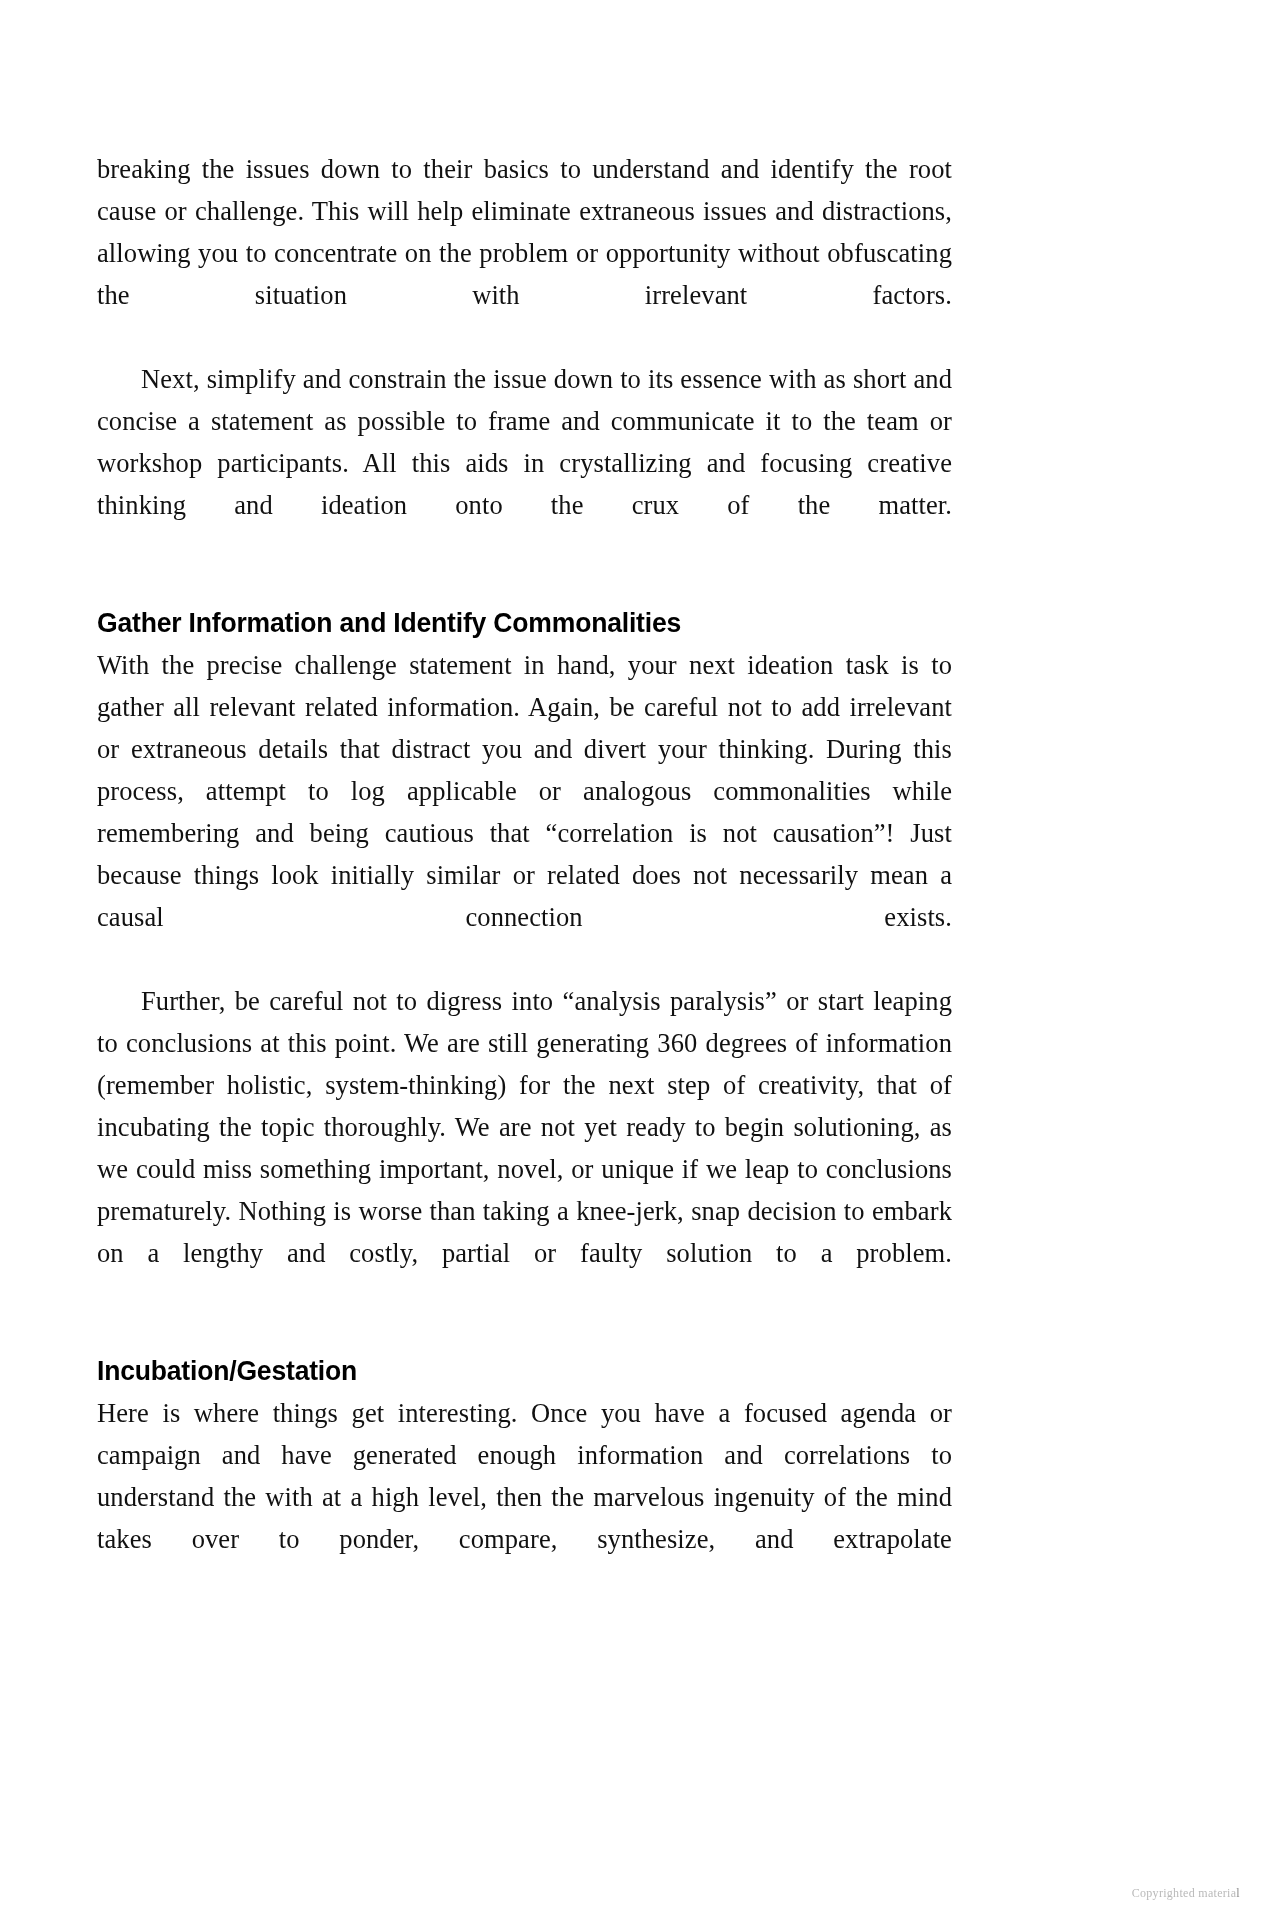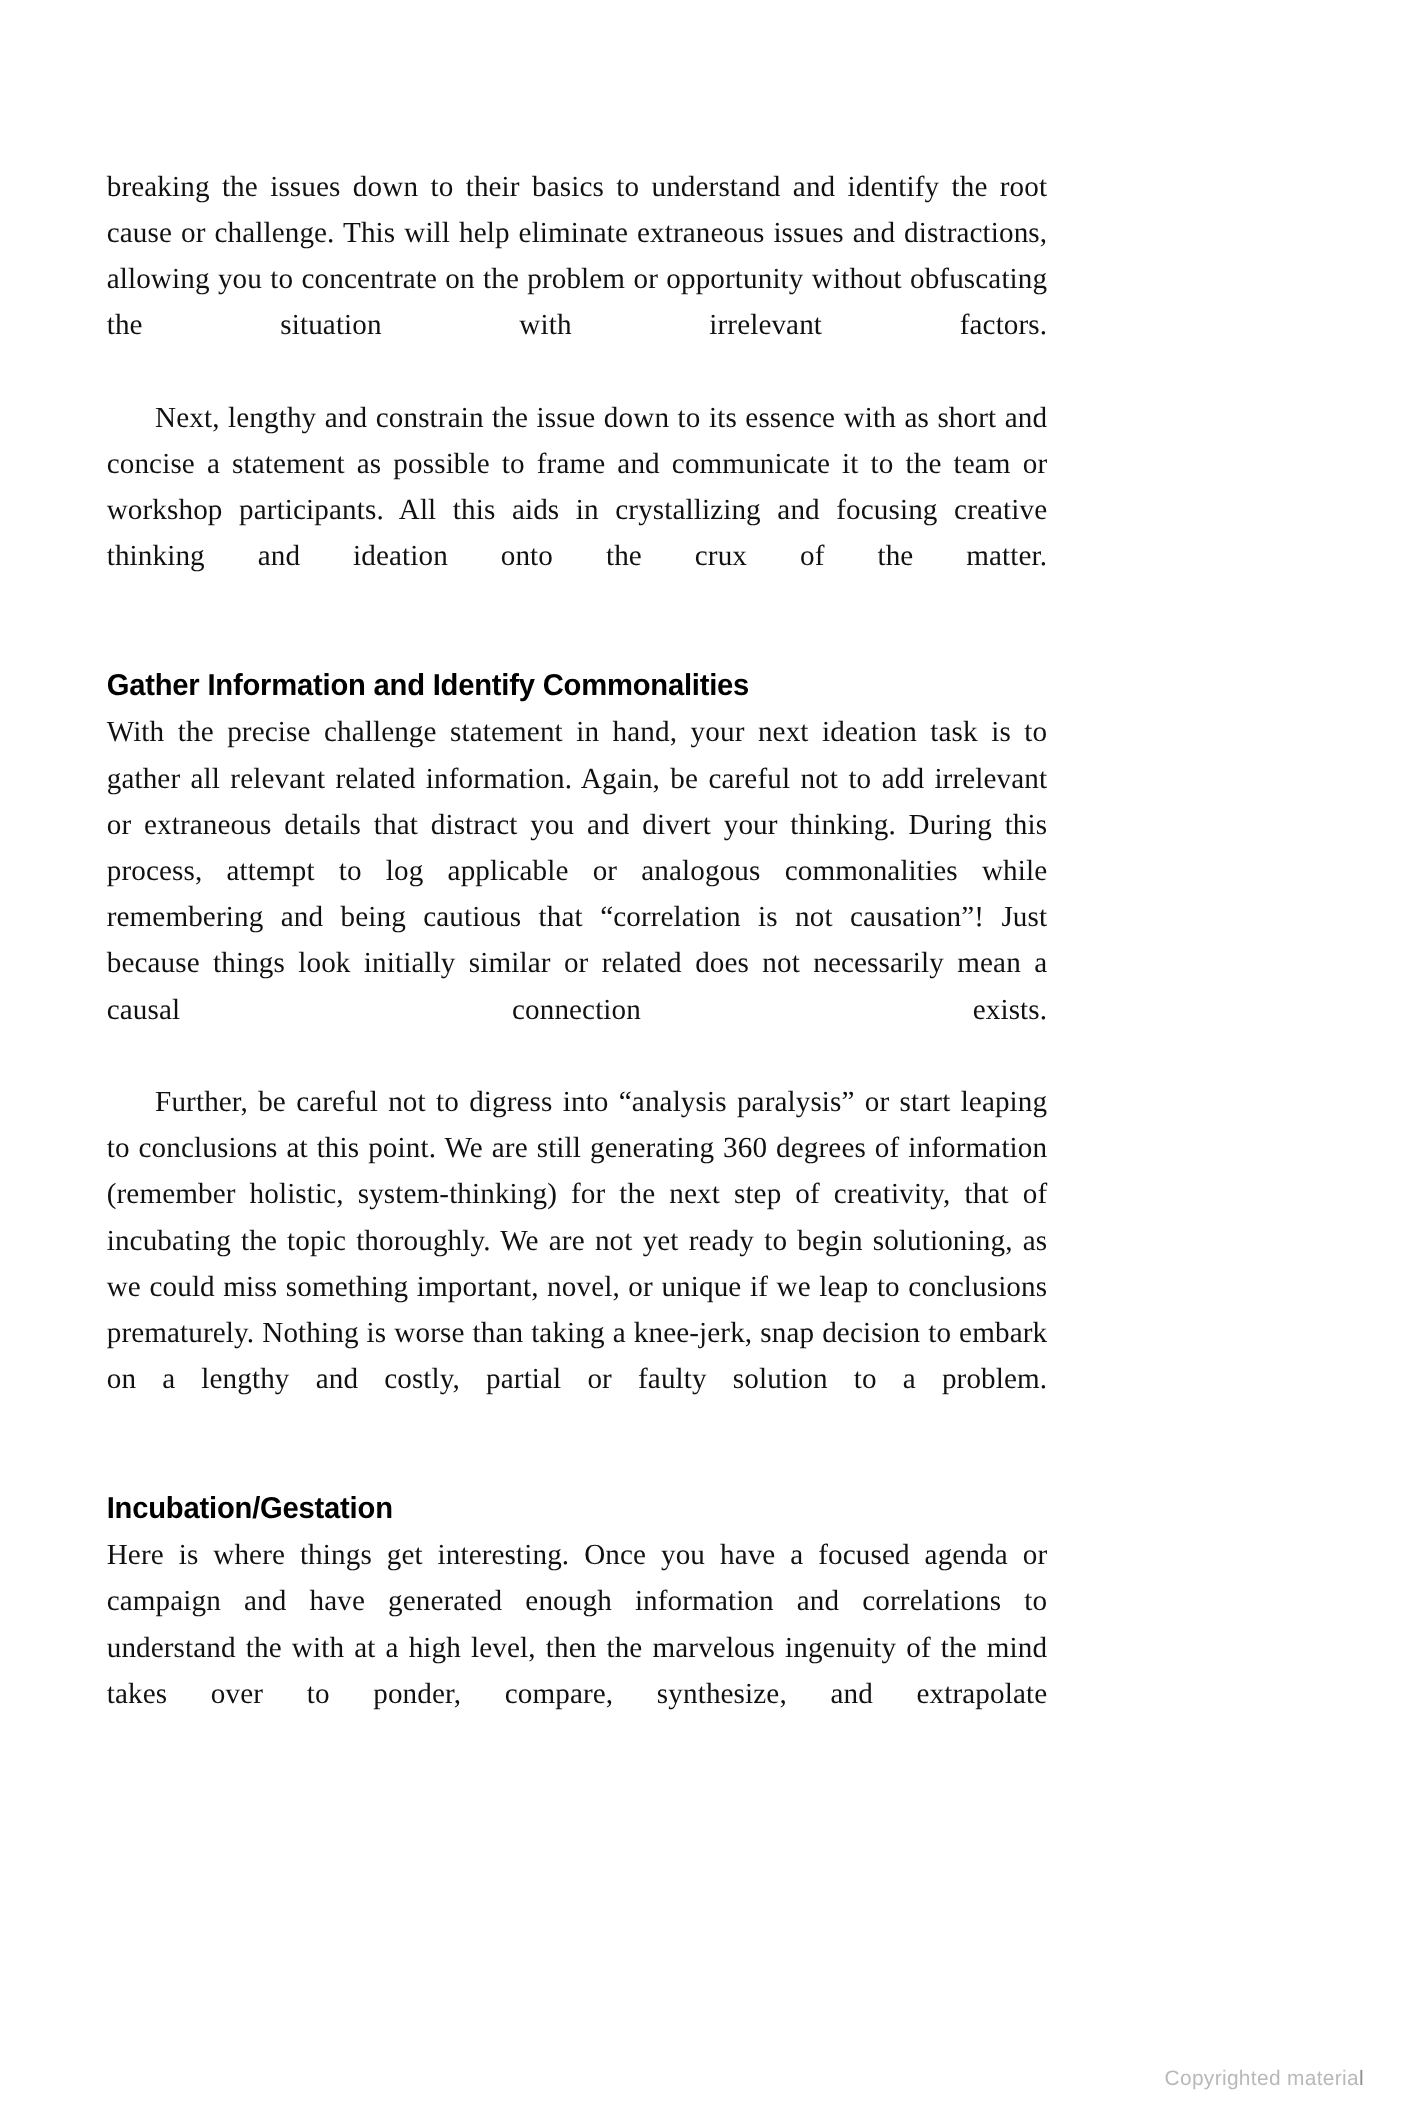--- a/index.html
+++ b/index.html
@@ -68,40 +68,40 @@
     transform-origin: left center;
     white-space: nowrap;
   }
 
   .gap-before-heading { height: 34px; }
 
   .watermark {
     position: absolute;
     right: 40px;
     bottom: 63px;
-    font-family: Liberation Sans, sans-serif;
-    font-size: 19px;
+    font-family: Liberation Serif, serif;
+    font-size: 12px;
     letter-spacing: 0.3px;
     color: #b9b9b9;
     white-space: nowrap;
   }
   .watermark .tail {
     color: #8e8e8e;
   }
 </style>
 </head>
 <body>
 
 <div class="page">
 
   <div class="content">
 
     <p class="body-par">breaking the issues down to their basics to understand and identify the root cause or challenge. This will help eliminate extraneous issues and distractions, allowing you to concentrate on the problem or opportunity without obfuscating the situation with irrelevant factors.</p>
 
-    <p class="body-par indented">Next, lengthy and constrain the issue down to its essence with as short and concise a statement as possible to frame and communicate it to the team or workshop participants. All this aids in crystallizing and focusing creative thinking and ideation onto the crux of the matter.</p>
+    <p class="body-par indented">Next, simplify and constrain the issue down to its essence with as short and concise a statement as possible to frame and communicate it to the team or workshop participants. All this aids in crystallizing and focusing creative thinking and ideation onto the crux of the matter.</p>
 
     <div class="gap-before-heading"></div>
 
     <h2 class="section-heading">Gather Information and Identify Commonalities</h2>
 
     <p class="body-par">With the precise challenge statement in hand, your next ideation task is to gather all relevant related information. Again, be careful not to add irrelevant or extraneous details that distract you and divert your thinking. During this process, attempt to log applicable or analogous commonalities while remembering and being cautious that “correlation is not causation”! Just because things look initially similar or related does not necessarily mean a causal connection exists.</p>
 
     <p class="body-par indented">Further, be careful not to digress into “analysis paralysis” or start leaping to conclusions at this point. We are still generating 360 degrees of information (remember holistic, system-thinking) for the next step of creativity, that of incubating the topic thoroughly. We are not yet ready to begin solutioning, as we could miss something important, novel, or unique if we leap to conclusions prematurely. Nothing is worse than taking a knee-jerk, snap decision to embark on a lengthy and costly, partial or faulty solution to a problem.</p>
 
     <div class="gap-before-heading"></div>

